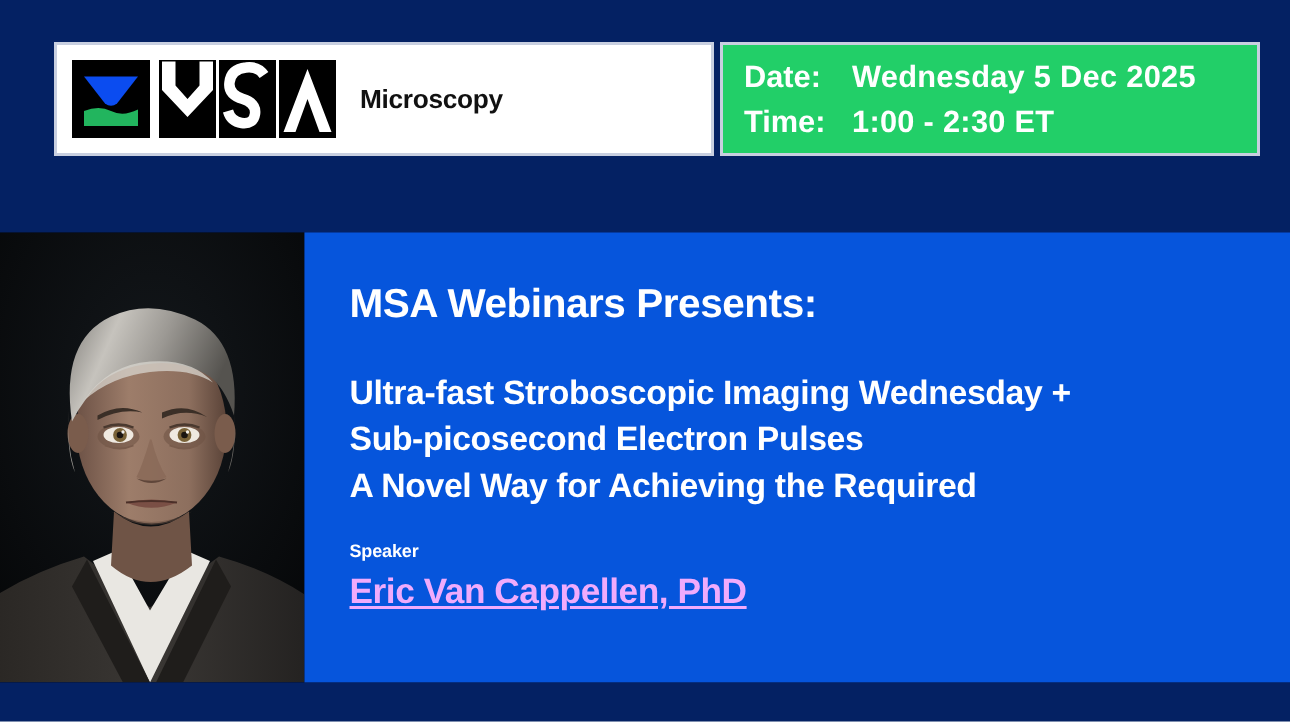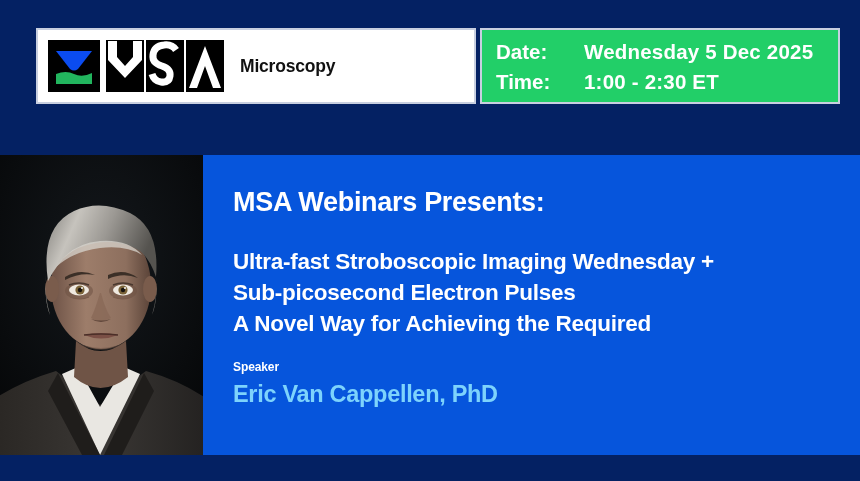--- a/index.html
+++ b/index.html
@@ -76,21 +76,20 @@
   }
 
   .dt-row {
     display: flex;
     align-items: baseline;
     color: #ffffff;
     font-weight: bold;
     font-size: 20.5px;
     line-height: 30px;
     white-space: nowrap;
-    gap: 16px;
   }
   .dt-label { width: 72px; flex: none; }
   .dt-value { letter-spacing: 0.2px; }
 
   
   .body-strip {
     position: absolute;
     left: 0;
     top: 155px;
     width: 860px;
@@ -148,25 +147,26 @@
     color: #ffffff;
     font-size: 12px;
     font-weight: bold;
     letter-spacing: -0.1px;
   }
 
   .speaker-name {
     position: absolute;
     left: 30px;
     top: 224px;
-    color: #7dd3fc;
+    color: #f0abfc;
     font-size: 23.5px;
     font-weight: bold;
     line-height: 30px;
     letter-spacing: -0.3px;
+    text-decoration: underline;
   }
   .speaker-name div { white-space: nowrap; }
 
   .footer-band {
     position: absolute;
     left: 0;
     top: 455px;
     width: 860px;
     height: 26px;
     background: #042163;

